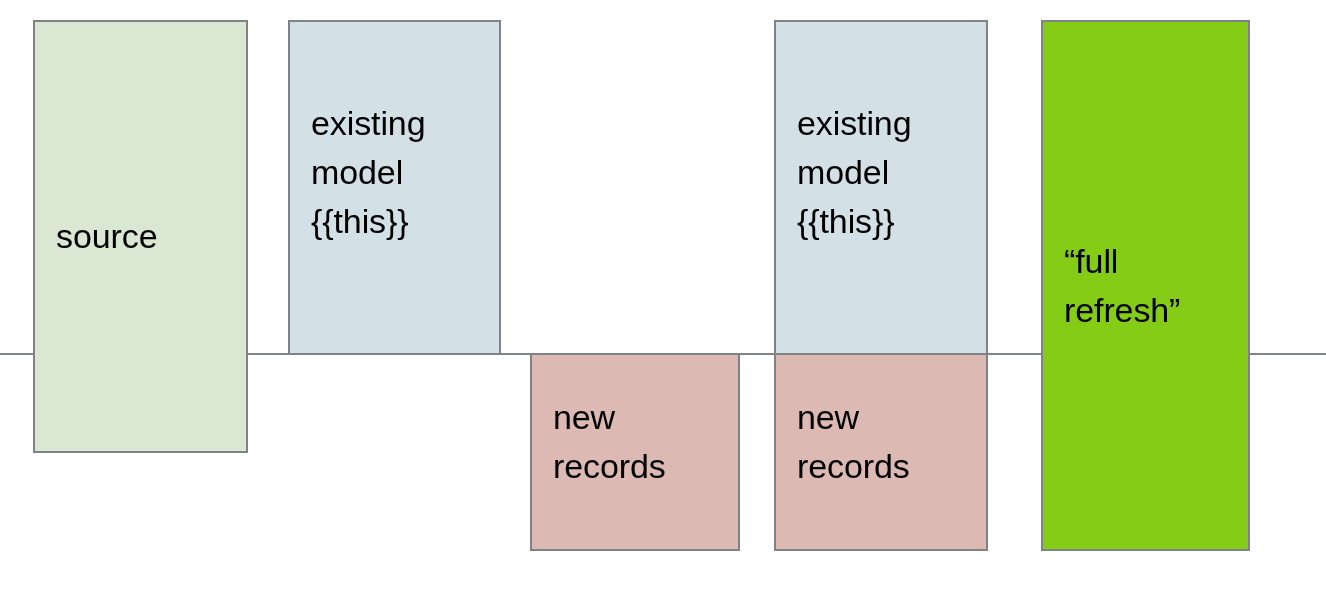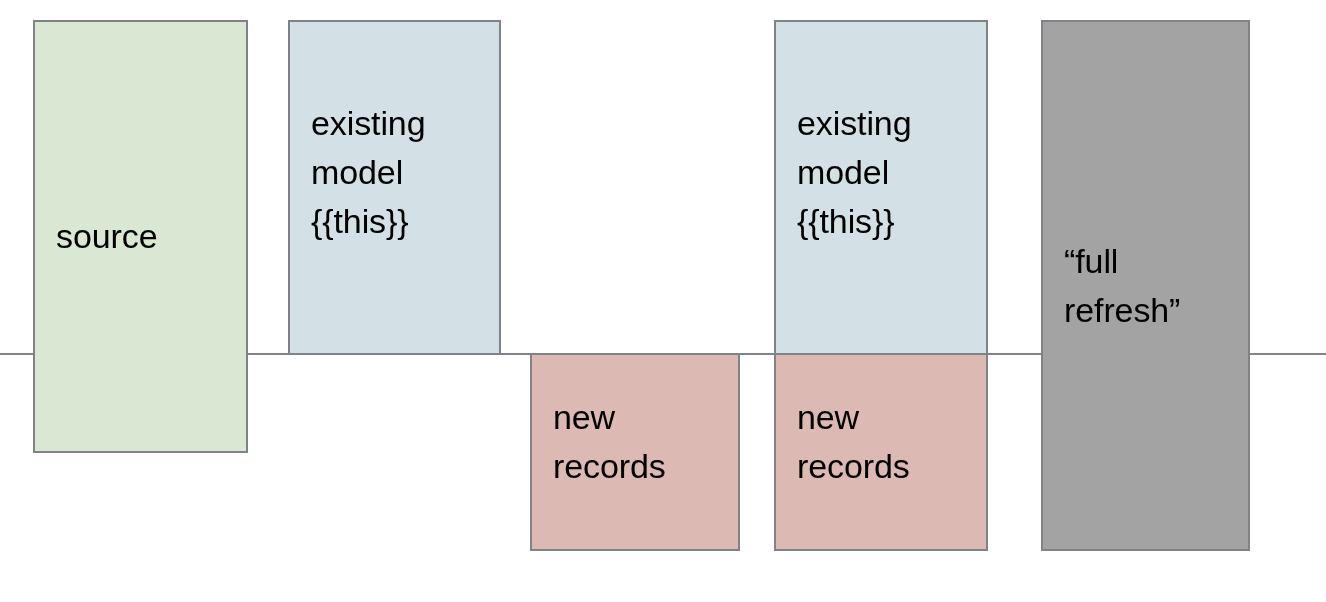--- a/index.html
+++ b/index.html
@@ -74,21 +74,21 @@
 
   .box--new-2 {
     left: 774px; top: 353px; width: 214px; height: 198px;
     background: #ddb9b3;
     justify-content: flex-start;
   }
   .box--new-2 .box-label { padding-top: 38px; }
 
   .box--full-refresh {
     left: 1041px; top: 20px; width: 209px; height: 531px;
-    background: #a3a3a3;
+    background: #84cc16;
   }
 </style>
 </head>
 <body>
 
 <div id="canvas">
 
   <div class="divider-line"></div>
 
   <div class="box box--source">

